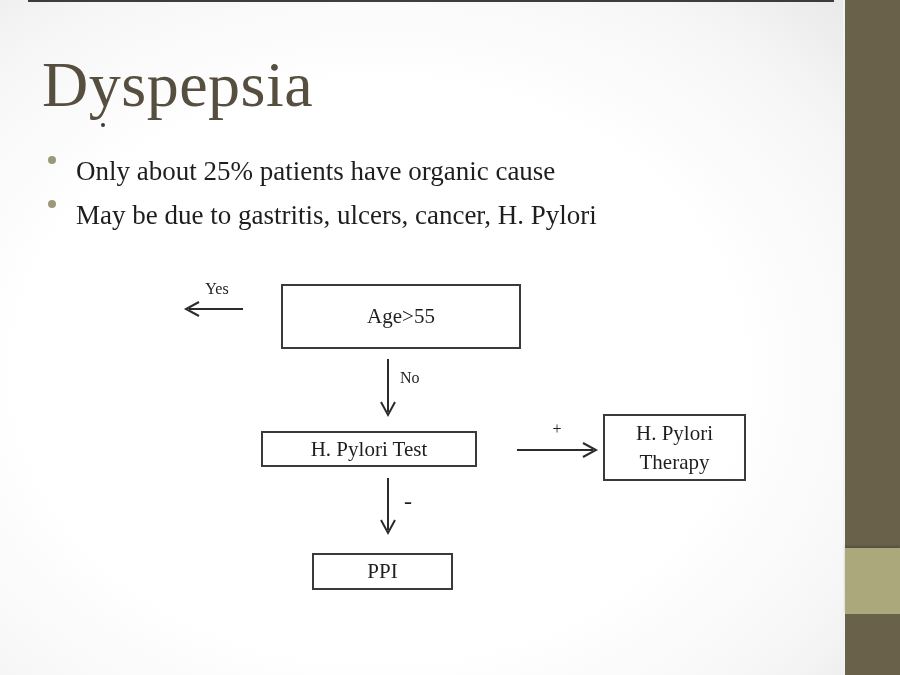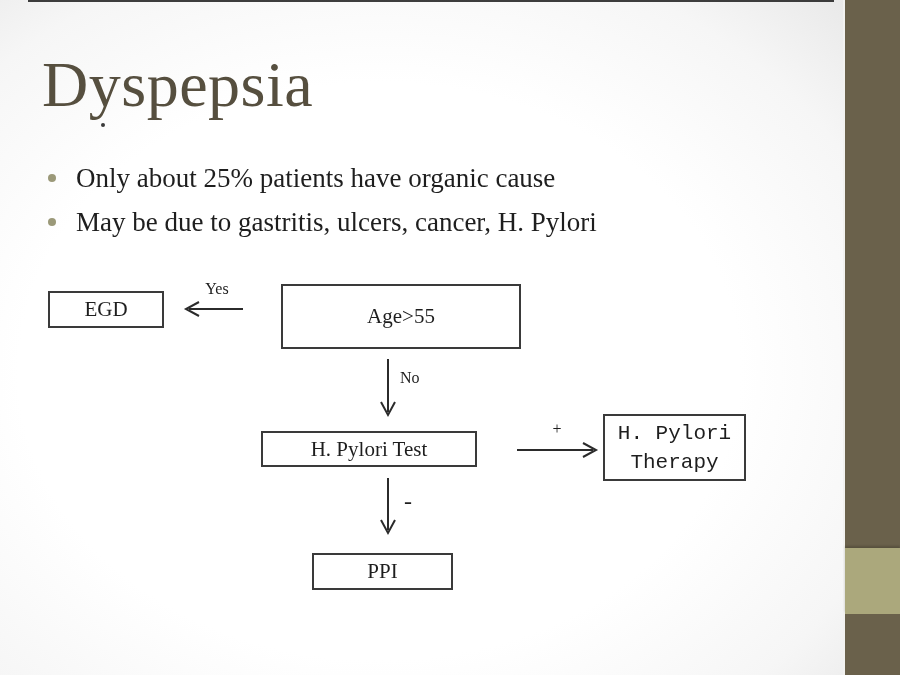--- a/index.html
+++ b/index.html
@@ -33,38 +33,38 @@
     font-size:64px;font-weight:400;color:#564F3F;letter-spacing:.5px;
   }
   .stray-dot{
     position:absolute;left:101px;top:123px;width:4px;height:4px;border-radius:50%;
     background:#3a3a3a;
   }
   .bullets{
     position:absolute;left:48px;top:156px;margin:0;padding:0;list-style:none;
   }
   .bullets li{
-    display:flex;align-items:center;height:44px;
+    display:flex;align-items:flex-start;height:44px;
     font-size:27px;color:#1E1E1E;
   }
   .bullet-marker{
     width:8px;height:8px;border-radius:50%;background:#9B9979;
     margin-right:20px;flex:0 0 auto;
   }
   
   .fc-box{
     position:absolute;border:2px solid #3a3a3a;background:transparent;
     display:flex;flex-direction:column;align-items:center;justify-content:center;
     font-size:21px;color:#1E1E1E;line-height:29px;text-align:center;
     box-sizing:border-box;
   }
   .box-egd{left:48px;top:291px;width:116px;height:37px;}
   .box-age{left:257px;top:284px;width:240px;height:65px;margin-left:24px;}
   .box-test{left:261px;top:431px;width:216px;height:36px;}
-  .box-therapy{left:603px;top:414px;width:143px;height:67px;font-family:Liberation Mono, monospace;}
+  .box-therapy{left:603px;top:414px;width:143px;height:67px;}
   .box-ppi{left:312px;top:553px;width:141px;height:37px;}
   .arrows-svg{position:absolute;left:0;top:0;width:900px;height:675px;}
   .arrow-label{
     position:absolute;font-size:16px;color:#1E1E1E;white-space:nowrap;
   }
   .label-yes{left:217px;top:280px;transform:translateX(-50%);}
   .label-no{left:400px;top:369px;}
   .label-plus{left:557px;top:420px;transform:translateX(-50%);}
   .label-minus{left:404px;top:488px;font-size:24px;}
 </style>
@@ -106,23 +106,20 @@
       <line x1="388" y1="478" x2="388" y2="530"></line>
       <polyline points="381,520 388,533 395,520"></polyline>
     </g>
   </svg>
 
   <span class="arrow-label label-yes">Yes</span>
   <span class="arrow-label label-no">No</span>
   <span class="arrow-label label-plus">+</span>
   <span class="arrow-label label-minus">-</span>
 
-  <div class="fc-box box-egd">
-    <span>EGD</span>
-  </div>
 
   <div class="fc-box box-age">
     <span>Age&gt;55</span>
   </div>
 
   <div class="fc-box box-test">
     <span>H. Pylori Test</span>
   </div>
 
   <div class="fc-box box-therapy">

